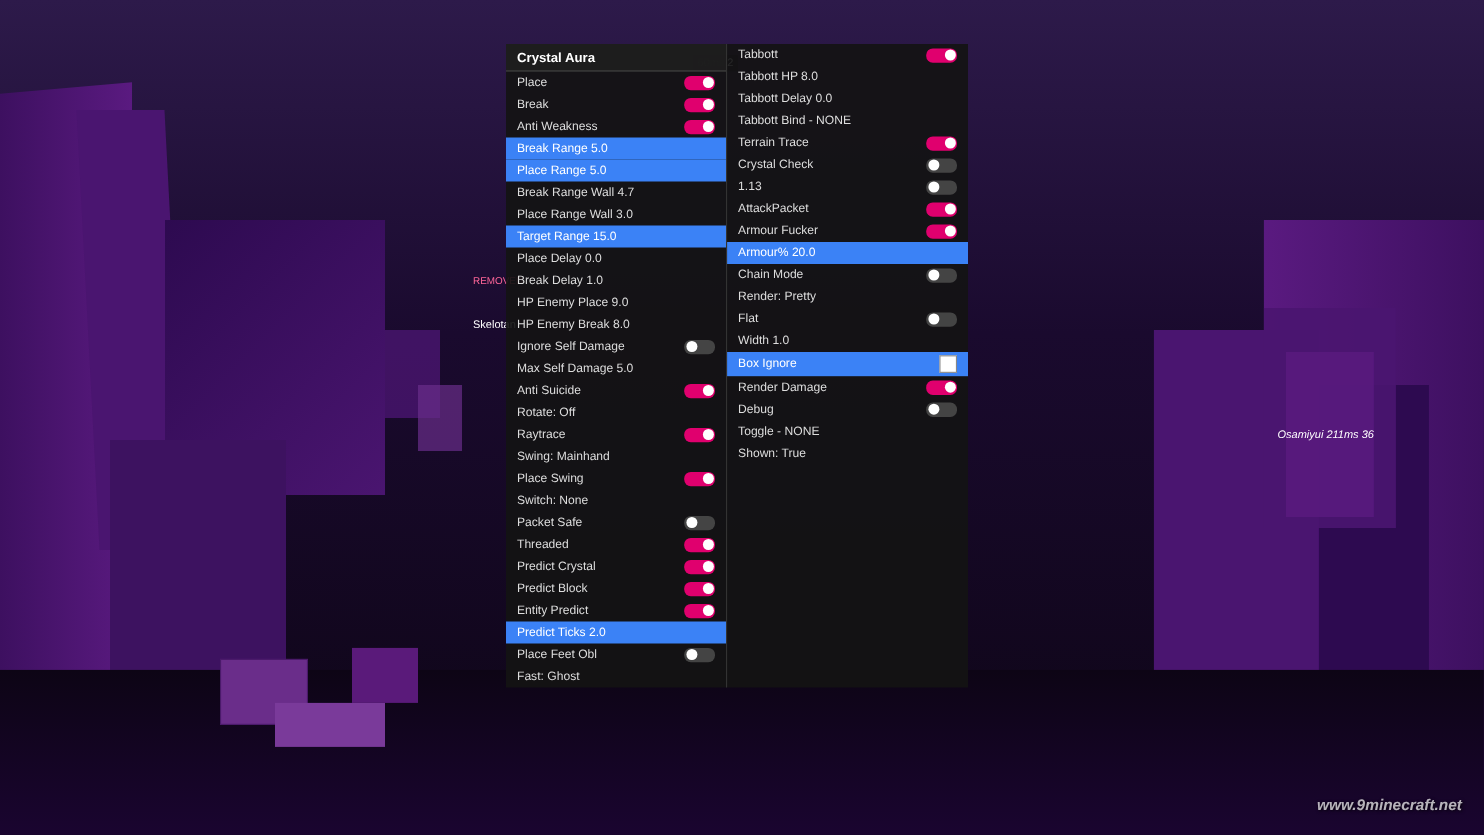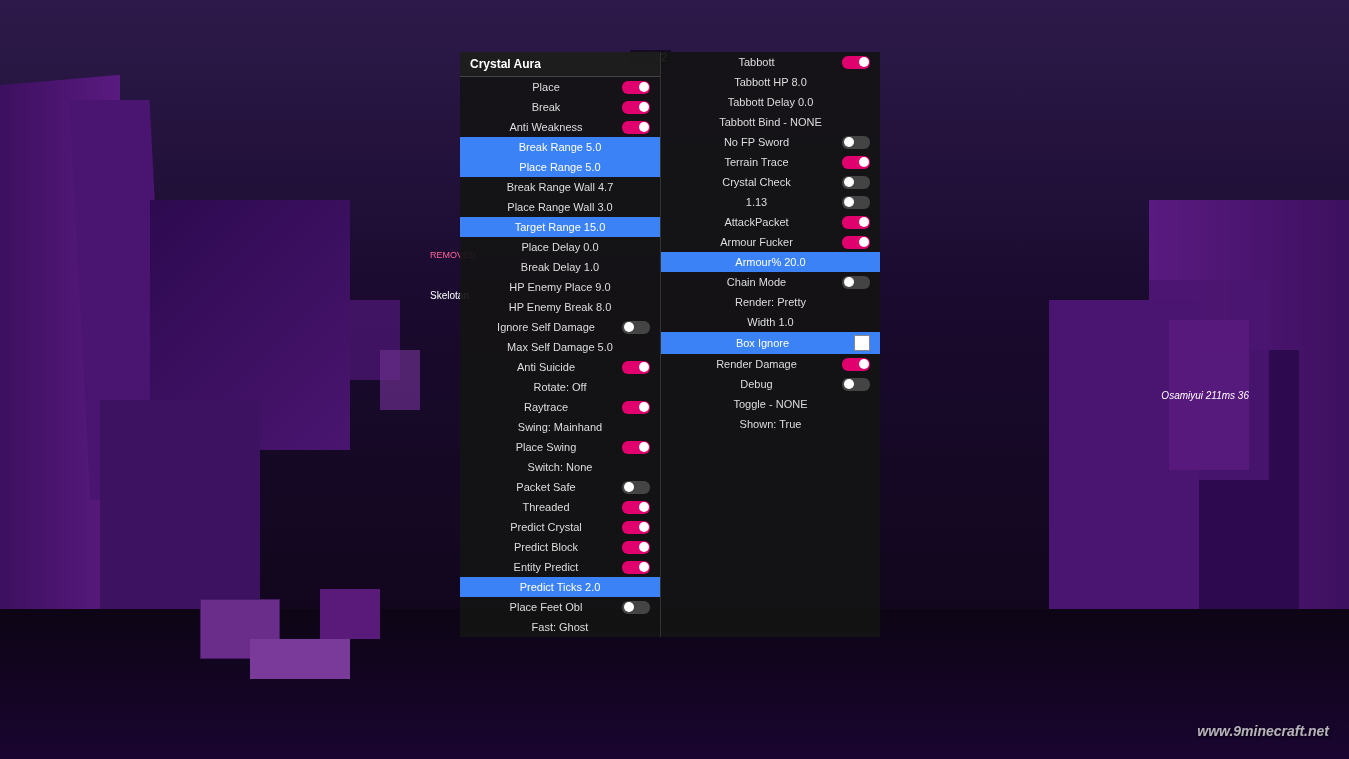--- a/index.html
+++ b/index.html
@@ -15,21 +15,21 @@
     
     .game-bg {
       position: absolute;
       inset: 0;
       background: linear-gradient(180deg, #2d1a4a 0%, #1a0a2e 40%, #0d0515 100%);
     }
 
     
     .ui-container {
       position: absolute;
-      top: 52px;
+      top: 40px;
       left: 460px;
       display: flex;
       gap: 0;
       z-index: 10;
     }
 
     .panel {
       background: rgba(20, 20, 20, 0.92);
       min-width: 200px;
     }
@@ -54,21 +54,20 @@
 
     .menu-item {
       display: flex;
       align-items: center;
       justify-content: space-between;
       padding: 3px 10px;
       color: #ddd;
       font-size: 11px;
       cursor: pointer;
       min-height: 20px;
-      text-align: center;
     }
 
     .menu-item.highlighted {
       background: #3b82f6;
       color: #fff;
     }
 
     .menu-item .item-label {
       flex: 1;
     }
@@ -314,24 +313,20 @@
         <div class="menu-item">
           <span class="item-label">Tabbott HP 8.0</span>
         </div>
         <div class="menu-item">
           <span class="item-label">Tabbott Delay 0.0</span>
         </div>
         <div class="menu-item">
           <span class="item-label">Tabbott Bind - NONE</span>
         </div>
         <div class="menu-item">
-          <span class="item-label">No FP Sword</span>
-          <div class="toggle off"></div>
-        </div>
-        <div class="menu-item">
           <span class="item-label">Terrain Trace</span>
           <div class="toggle on"></div>
         </div>
         <div class="menu-item">
           <span class="item-label">Crystal Check</span>
           <div class="toggle off"></div>
         </div>
         <div class="menu-item">
           <span class="item-label">1.13</span>
           <div class="toggle off"></div>
@@ -346,20 +341,24 @@
         </div>
         <div class="menu-item highlighted">
           <span class="item-label">Armour% 20.0</span>
         </div>
         <div class="menu-item">
           <span class="item-label">Chain Mode</span>
           <div class="toggle off"></div>
         </div>
         <div class="menu-item">
           <span class="item-label">Render: Pretty</span>
+        </div>
+        <div class="menu-item">
+          <span class="item-label">Flat</span>
+          <div class="toggle off"></div>
         </div>
         <div class="menu-item">
           <span class="item-label">Width 1.0</span>
         </div>
         <div class="menu-item highlighted">
           <span class="item-label">Box Ignore</span>
           <div class="color-swatch" style="background: white;"></div>
         </div>
         <div class="menu-item">
           <span class="item-label">Render Damage</span>

